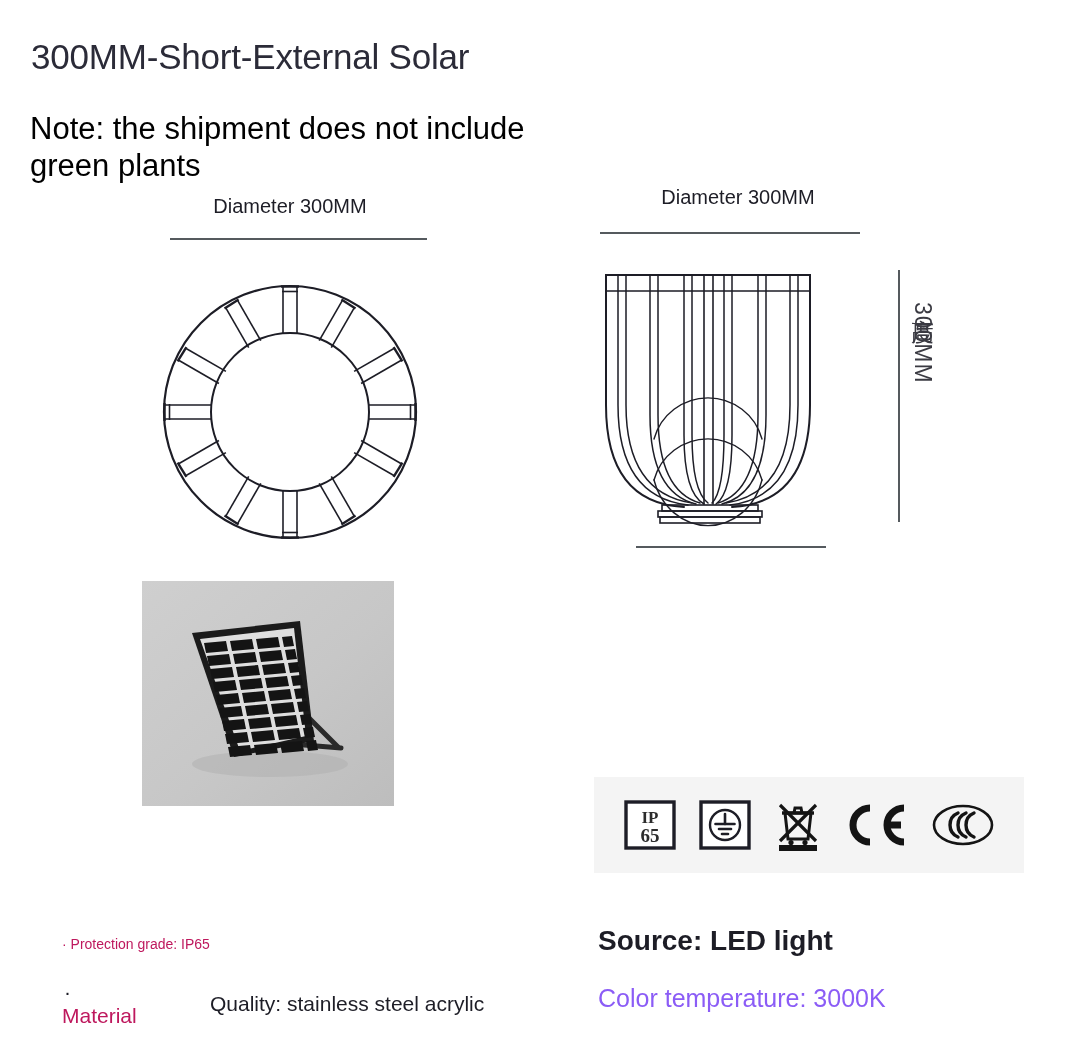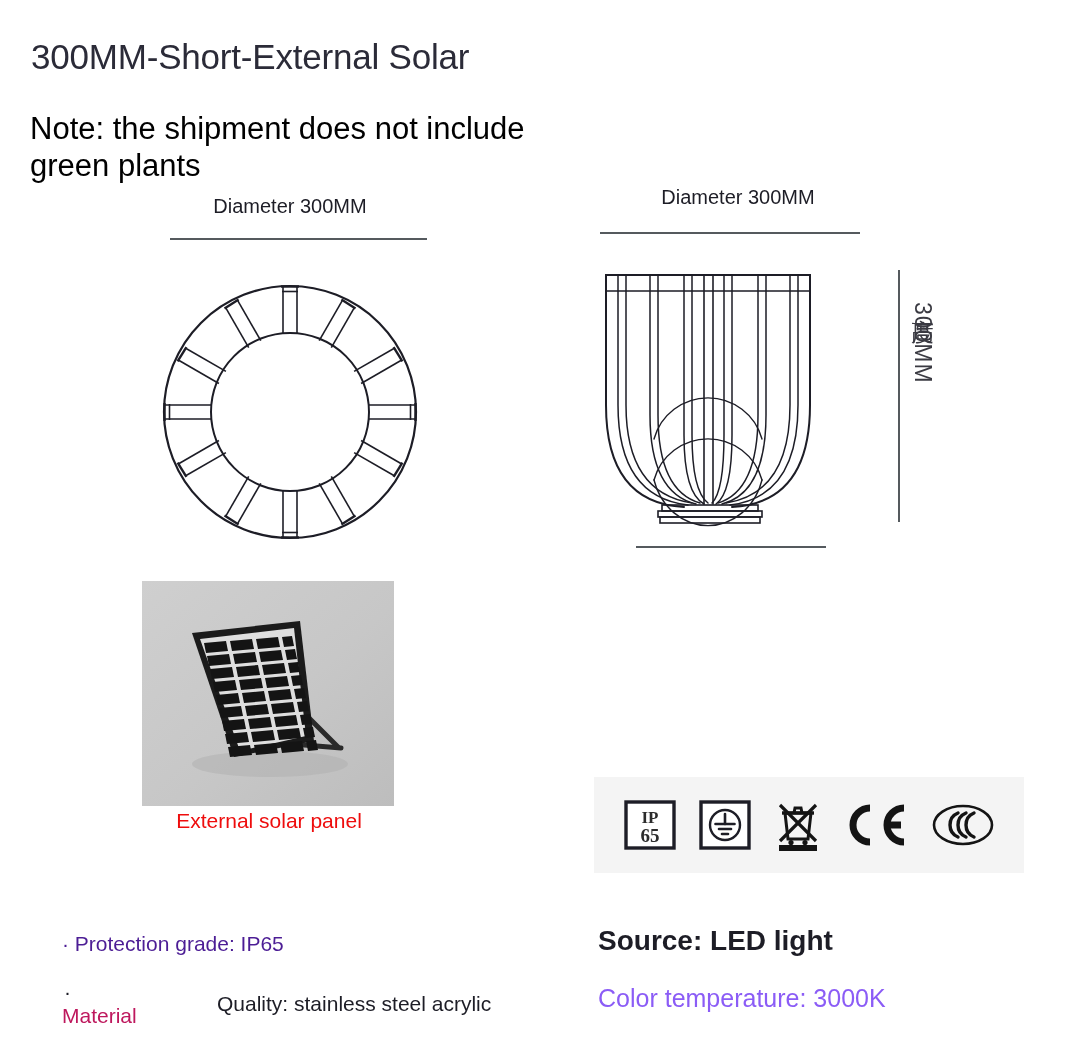--- a/index.html
+++ b/index.html
@@ -85,25 +85,25 @@
   
   #cert-strip{
     position:absolute;left:594px;top:777px;width:430px;height:96px;
     background:#f4f4f4;
     display:flex;align-items:center;justify-content:center;gap:21px;
   }
   .cert-icon{display:flex;align-items:center;justify-content:center;}
 
   
   #specs-left{position:absolute;left:62px;top:930px;width:500px;}
-  .spec-line{font-size:21px;color:#4c1d95;line-height:28px;}
+  .spec-line{font-size:14px;color:#be185d;line-height:28px;}
   #spec-protection{position:absolute;left:0px;top:0px;white-space:nowrap;}
   #spec-material-dot{position:absolute;left:2px;top:50px;font-size:21px;color:#1d1d26;}
   #spec-material-label{position:absolute;left:0px;top:74px;font-size:21px;color:#be185d;}
-  #spec-material-value{position:absolute;left:148px;top:62px;font-size:21px;color:#1d1d26;white-space:nowrap;margin-left:7px;}
+  #spec-material-value{position:absolute;left:148px;top:62px;font-size:21px;color:#1d1d26;white-space:nowrap;}
 
   #specs-right{position:absolute;left:598px;top:925px;width:440px;}
   #spec-source{position:absolute;left:0;top:0;font-size:28px;color:#1d1d26;white-space:nowrap;font-weight:bold;}
   #spec-color-temp{position:absolute;left:0;top:59px;font-size:25px;color:#8b5cf6;white-space:nowrap;}
 </style>
 </head>
 <body>
 
 <div class="page">
 
@@ -306,21 +306,20 @@
           </g>
           <g transform="translate(24,104)">
             <polygon points="62,62 84,60 86,70 64,72"></polygon>
             <polygon points="88,60 110,58 112,68 90,70"></polygon>
             <polygon points="114,58 136,56 138,66 116,68"></polygon>
             <polygon points="140,56 150,55 152,65 142,66"></polygon>
           </g>
         </g>
       </svg>
     </div>
-    <div id="solar-caption">External solar panel</div>
   </div>
 
   <div id="cert-strip">
 
     <div class="cert-icon">
       <svg width="54" height="52" viewBox="0 0 54 52">
         <rect x="3" y="3" width="48" height="46" fill="#ffffff" stroke="#1d1d26" stroke-width="3.4"></rect>
         <text x="27" y="24" font-family="Liberation Serif, serif" font-size="17" font-weight="bold" text-anchor="middle" fill="#2c2c2c">IP</text>
         <text x="27" y="43" font-family="Liberation Serif, serif" font-size="19" font-weight="bold" text-anchor="middle" fill="#2c2c2c">65</text>
       </svg>

